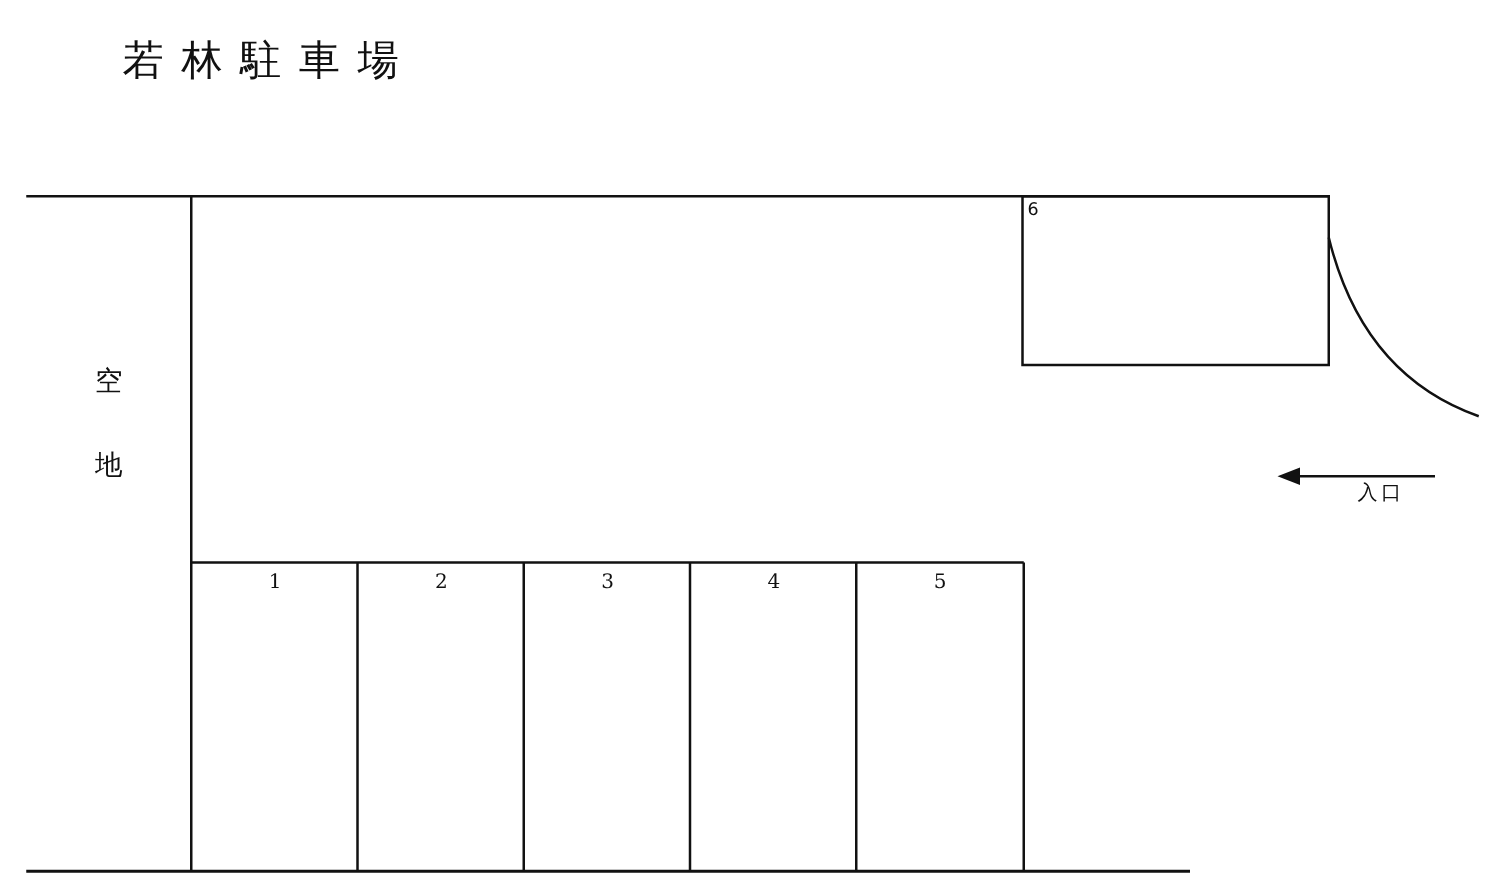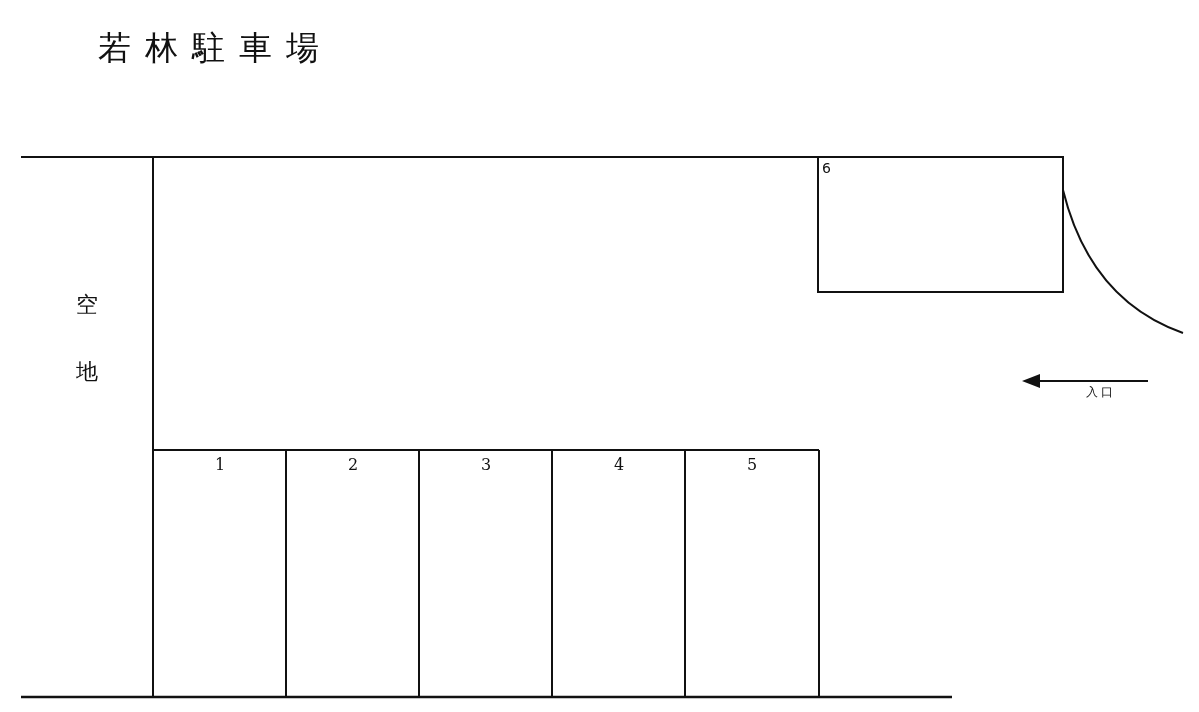--- a/index.html
+++ b/index.html
@@ -4,21 +4,21 @@
   <style>
     html, body { margin: 0; padding: 0; background: #ffffff; }
     body { width: 1199px; height: 712px; position: relative; overflow: hidden;
            font-family: "DejaVu Serif", "Liberation Serif", serif; color: #111; }
     .title { position: absolute; left: 98px; top: 26px; font-size: 33px; letter-spacing: 14px;
              font-family: "DejaVu Sans", "Liberation Sans", sans-serif; font-weight: 500; }
     svg { position: absolute; left: 0; top: 0; }
     .lbl { position: absolute; font-size: 16px; }
     .vacant { position: absolute; left: 76px; font-size: 22px;
               font-family: "DejaVu Sans", sans-serif; }
-    .entrance { position: absolute; left: 1086px; top: 384px; font-size: 12px;
+    .entrance { position: absolute; left: 1086px; top: 384px; font-size: 16px;
                 font-family: Liberation Sans, sans-serif; letter-spacing: 3px; }
   </style>
 </head>
 <body>
 
 <div class="title">若林駐車場</div>
 
 <svg width="1199" height="712">
 
   <line x1="21" y1="157" x2="1063" y2="157" stroke="#111" stroke-width="2"></line>

